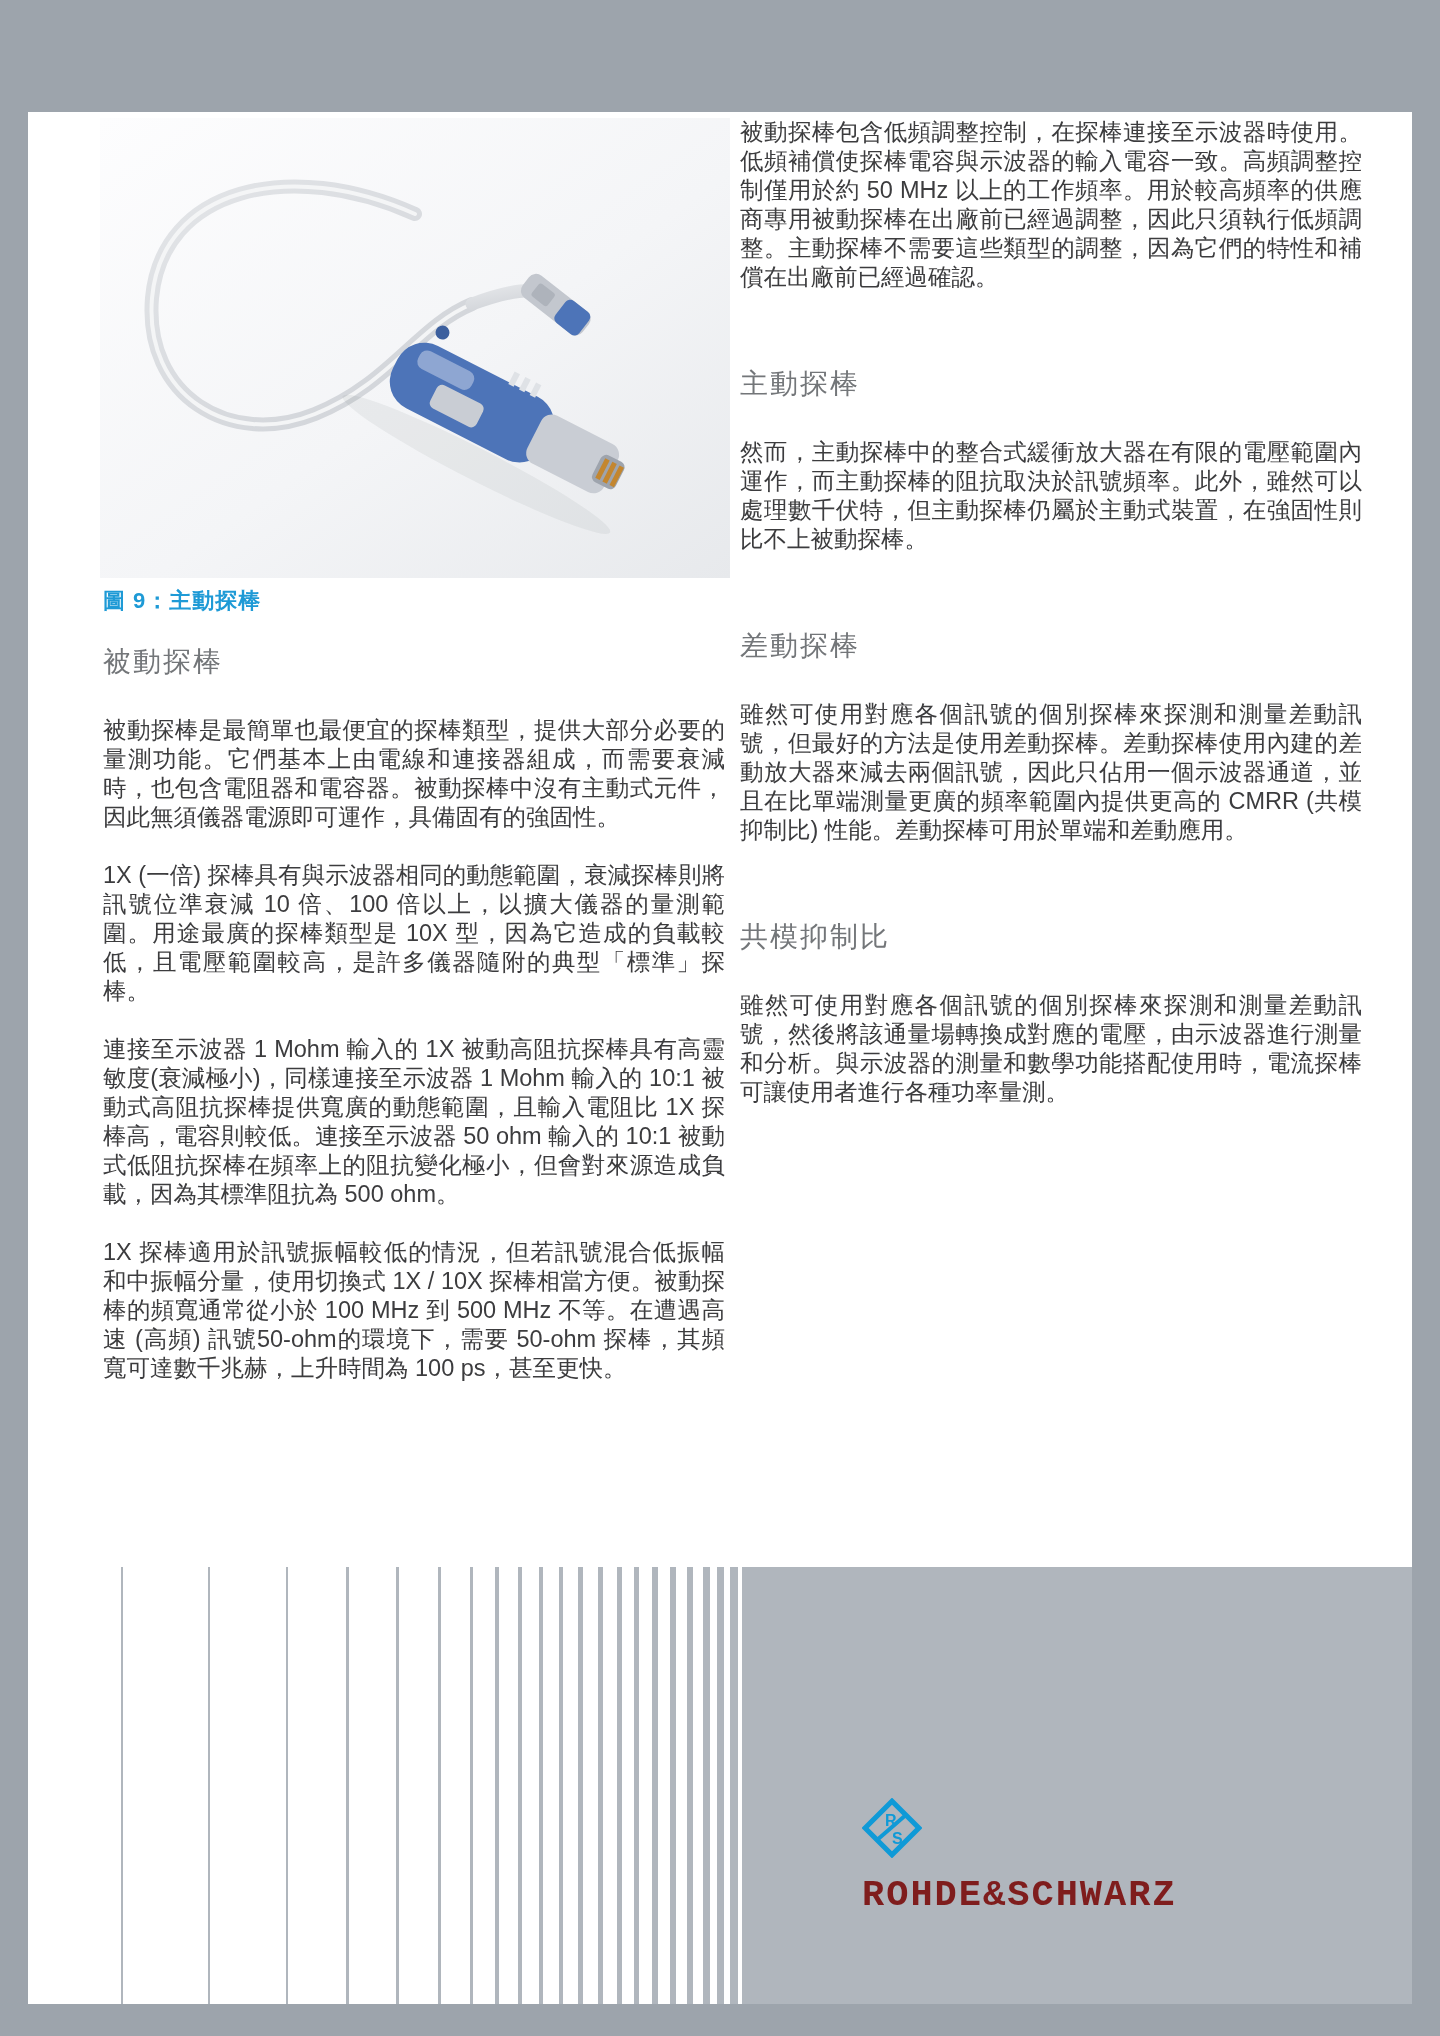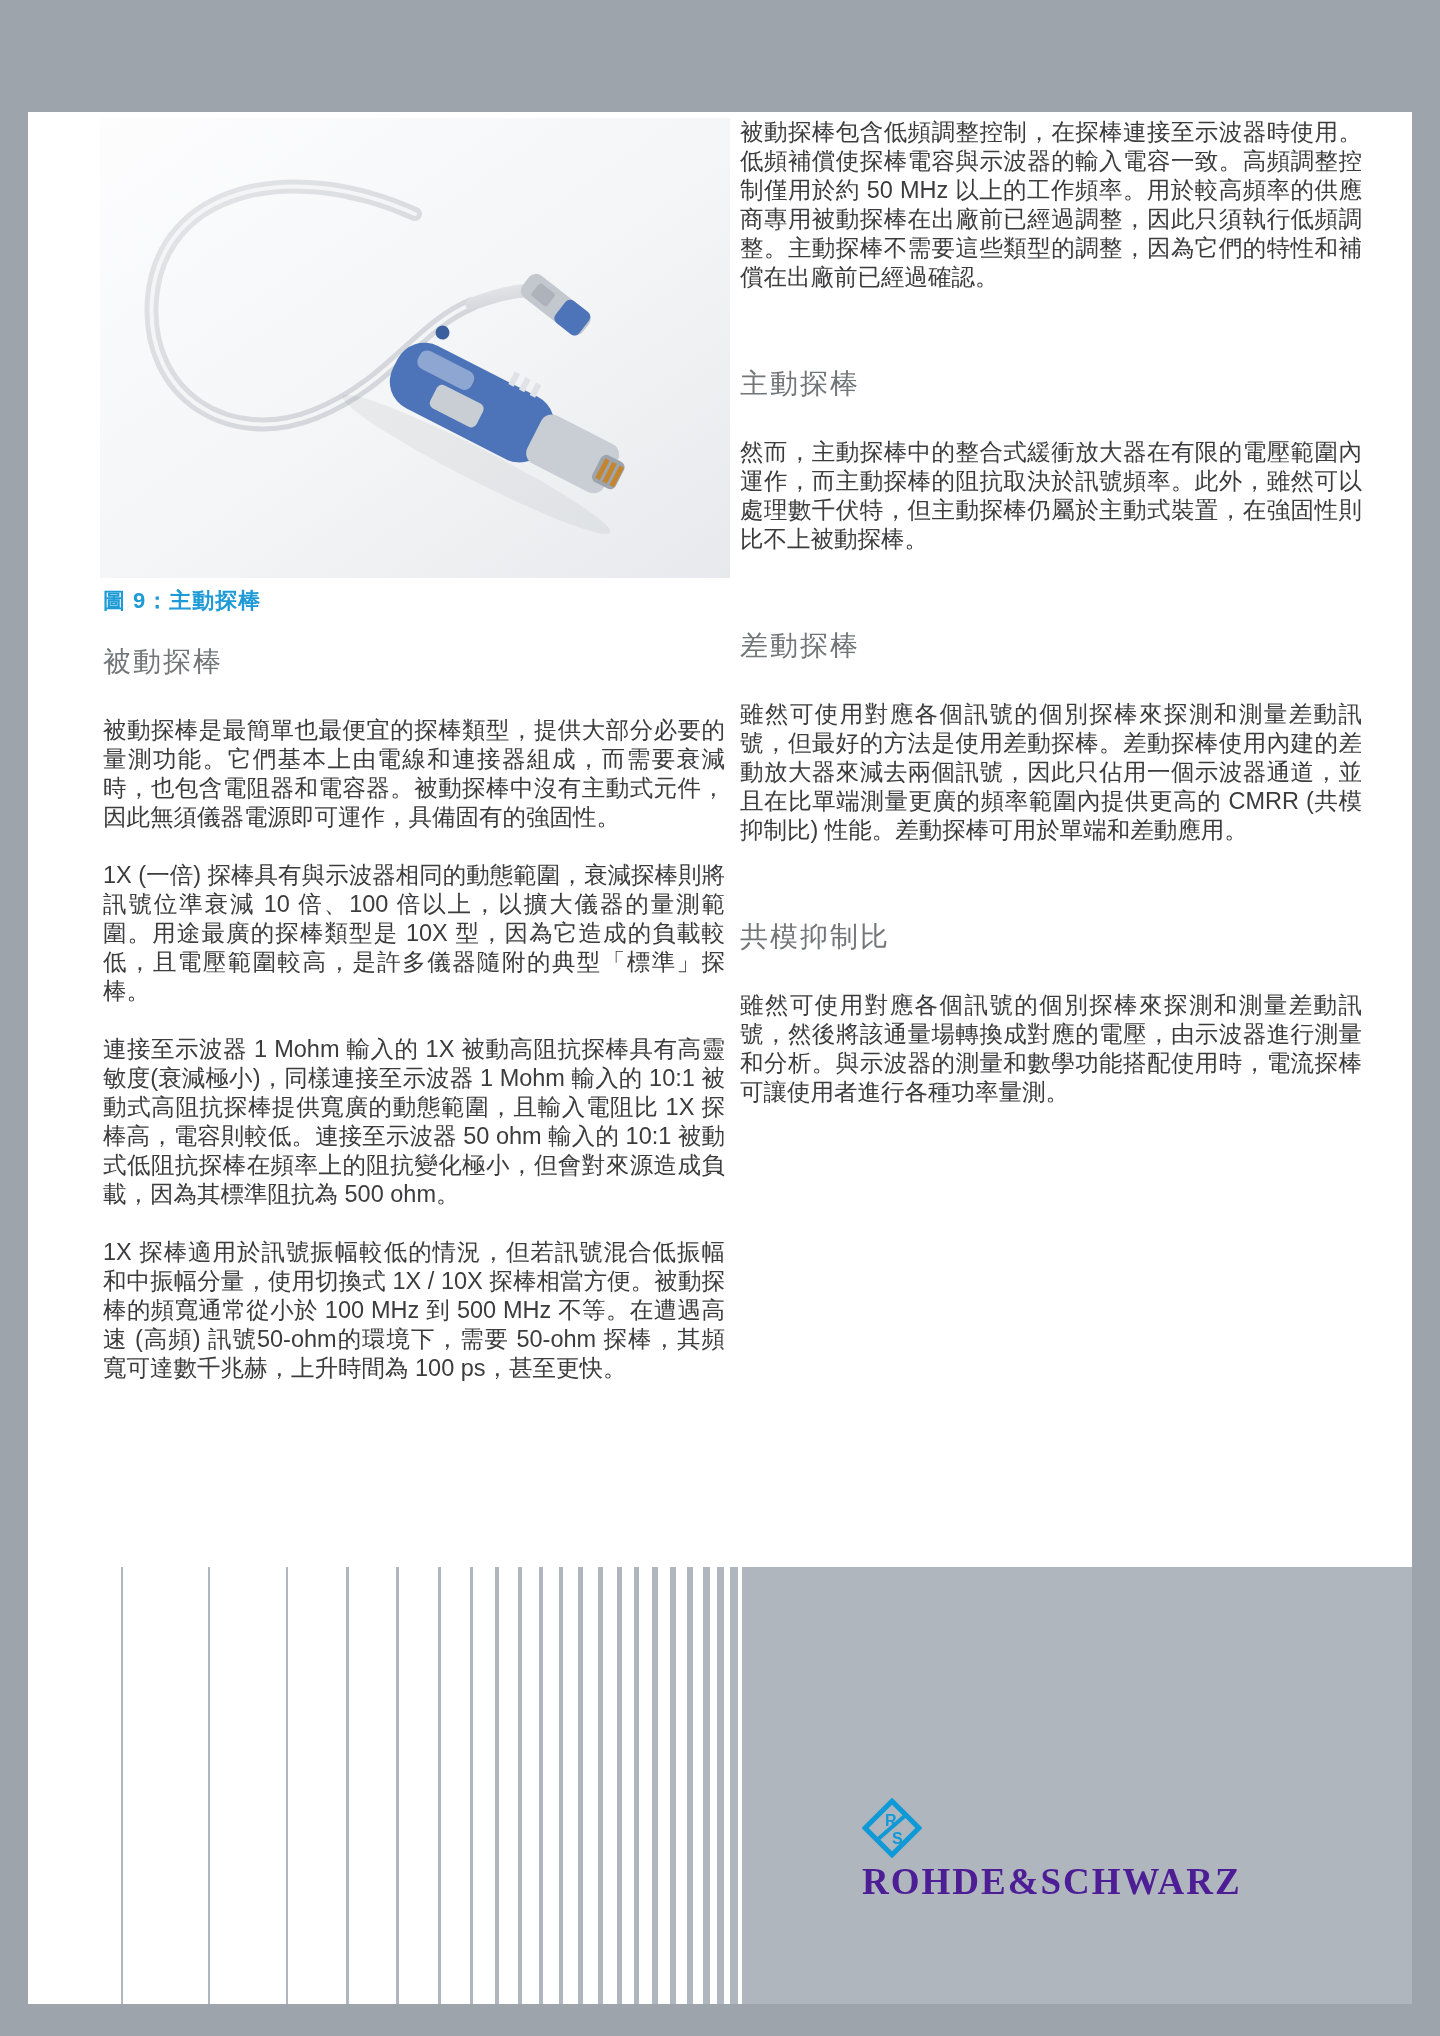--- a/index.html
+++ b/index.html
@@ -32,22 +32,22 @@
   .col-right{left:740px;top:118px;}
   .col-right p:first-child{margin-top:0;}
   
   .bottom-band{position:absolute;left:28px;top:1567px;width:1384px;height:437px;background:#ffffff;}
   .bottom-band .stripe{position:absolute;top:0;height:437px;background:#b0b6bd;}
   .bottom-band .solid{position:absolute;left:714px;top:0;right:0;height:437px;background:#b0b6bd;}
   
   .logo{position:absolute;left:862px;top:1798px;}
   .logo .diamond{display:block;margin-left:0;}
   .logo-text{
-    margin-top:2px;font-size:37px;font-weight:bold;color:#4c1d95;
-    letter-spacing:2px;font-family:Liberation Serif, serif;
+    margin-top:16px;font-size:37px;font-weight:bold;color:#7f1d1d;
+    letter-spacing:2px;font-family:Liberation Mono, monospace;
     white-space:nowrap;
   }
 </style>
 </head>
 <body>
 
 <div class="page">
   <div class="paper"></div>
 
   <div class="photo-block">

